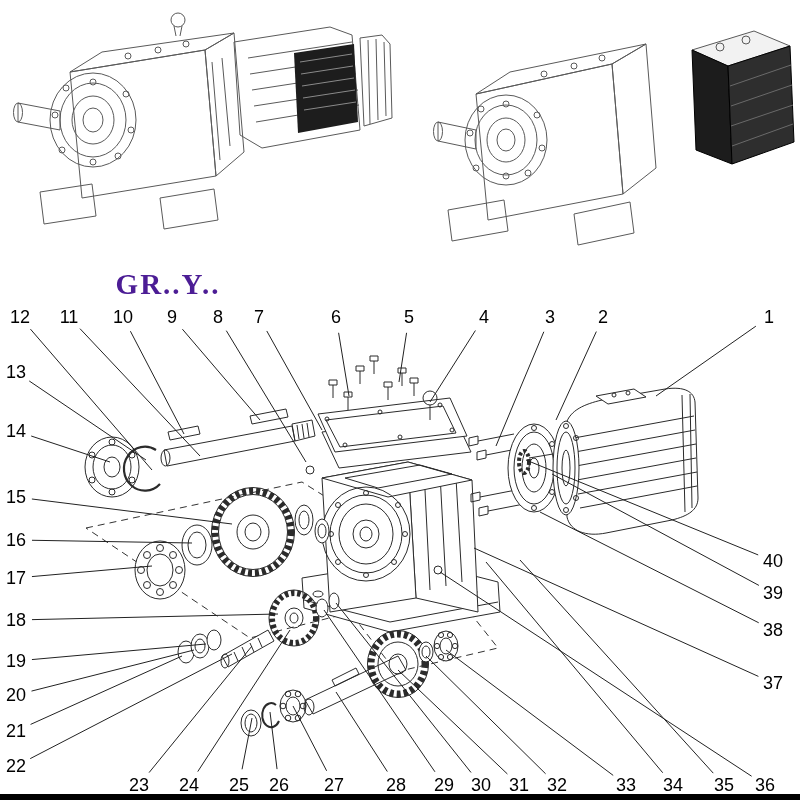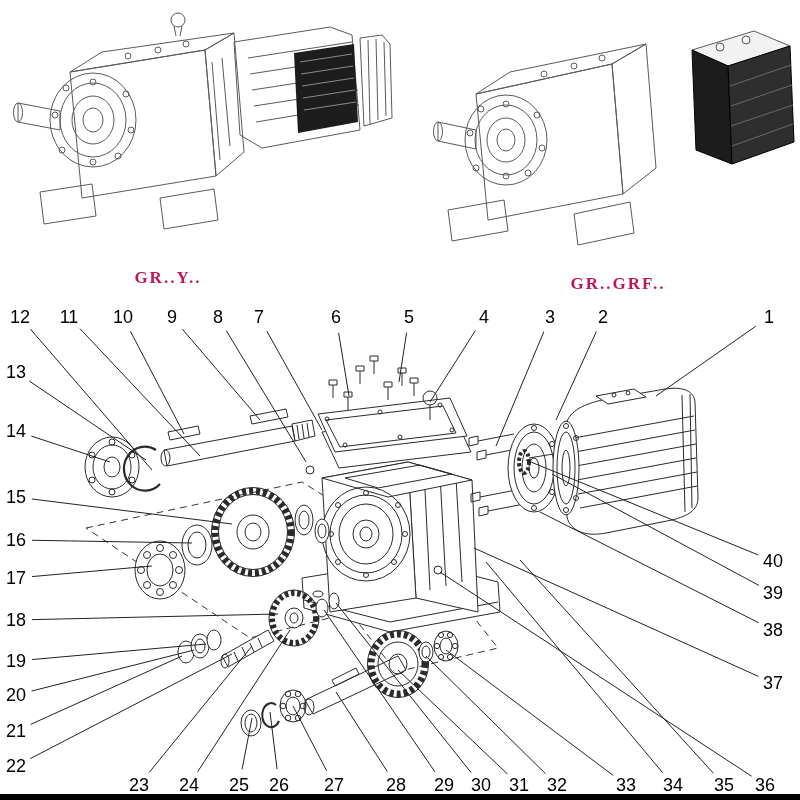--- a/index.html
+++ b/index.html
@@ -1,19 +1,19 @@
 <!DOCTYPE html>
 <html><head>
 <meta charset="utf-8">
 <style>
   html,body{margin:0;padding:0;background:#fff;}
   .page{position:relative;width:800px;height:800px;background:#fff;overflow:hidden;
         font-family:"Liberation Sans",sans-serif;}
   .title{position:absolute;transform:translateX(-50%);font-family:"Liberation Serif",serif;
-         font-weight:bold;font-size:17px;letter-spacing:2px;color:#be185d;white-space:nowrap;}
+         font-weight:bold;font-size:29px;letter-spacing:2px;color:#4c1d95;white-space:nowrap;}
   #title-left{left:168px;top:268px;}
   #title-right{left:618px;top:274px;}
   .bottom-bar{position:absolute;left:0;bottom:0;width:800px;height:6px;background:#000;}
   svg{position:absolute;left:0;top:0;}
   .lineart{stroke:#5a5a5a;fill:none;stroke-width:1;}
   .xart{stroke:#2b2b2b;fill:none;stroke-width:1;}
   .dashedln{stroke:#333;fill:none;stroke-width:1;stroke-dasharray:7 5;}
   .teeth{fill:none;stroke:#2b2b2b;}
   #leader-lines line{stroke:#222;stroke-width:1;}
   #callout-numbers text{font-family:"Liberation Sans",sans-serif;font-size:18px;fill:#000;
@@ -441,16 +441,15 @@
         <text x="724" y="785">35</text>
         <text x="765" y="785">36</text>
         <text x="773" y="683">37</text>
         <text x="773" y="630">38</text>
         <text x="773" y="593">39</text>
         <text x="773" y="561">40</text>
       </g>
   </svg>
 
   <div class="title" id="title-left">GR..Y..</div>
-  <div class="title" id="title-right">GR..GRF..</div>
 
   <div class="bottom-bar"></div>
 </div>
 
 </body></html>

